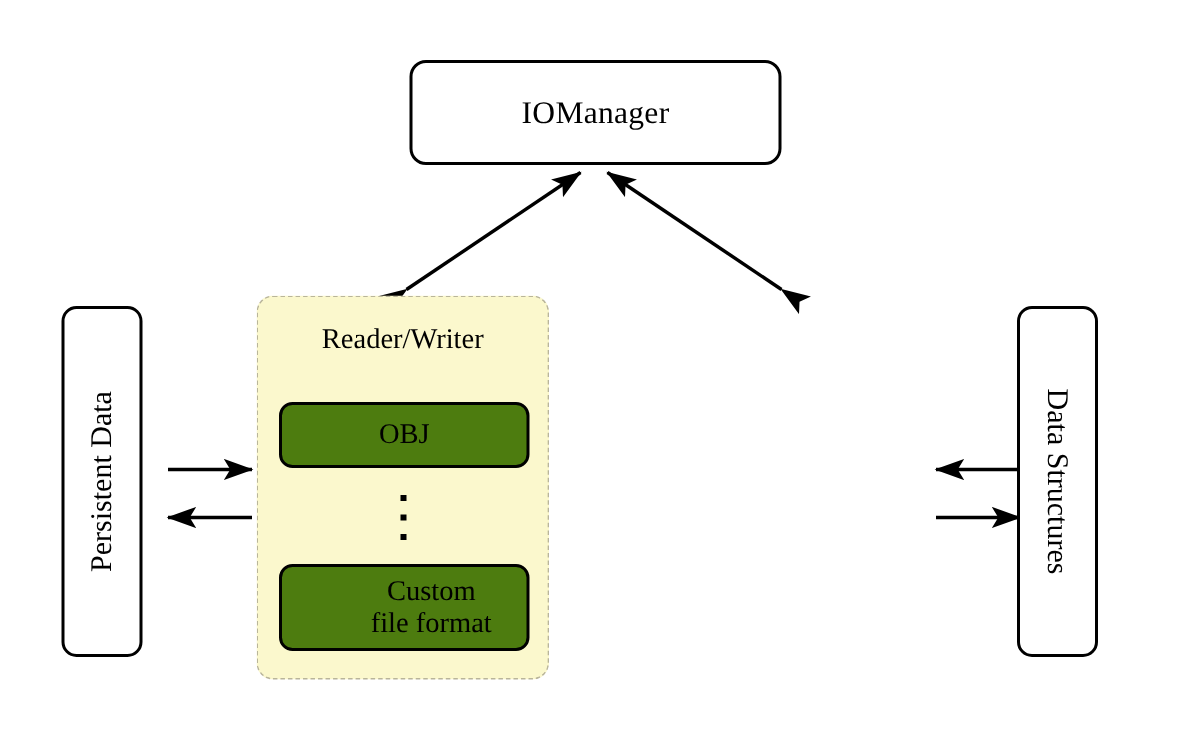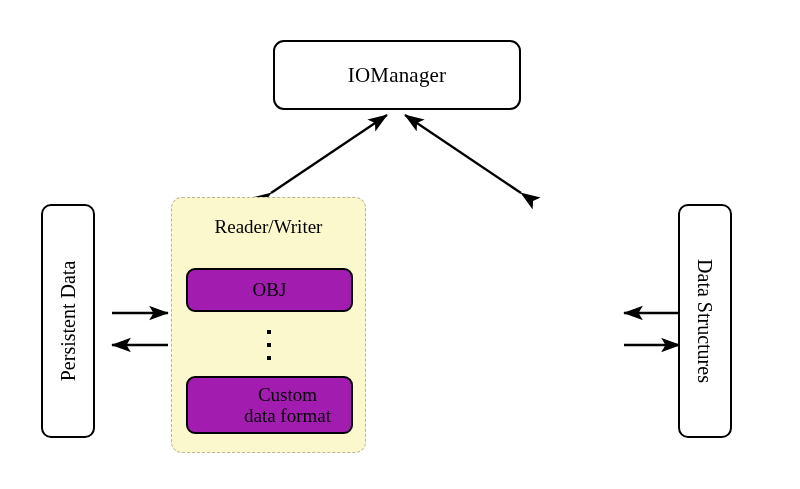--- a/index.html
+++ b/index.html
@@ -111,21 +111,21 @@
     color: #000000;
     white-space: nowrap;
   }
 
   
   .inner-box {
     position: absolute;
     box-sizing: border-box;
     border: 2.6px solid #000000;
     border-radius: 9px;
-    background: #a21caf;
+    background: #4d7c0f;
     display: flex;
     align-items: center;
     justify-content: center;
     text-align: center;
     font-size: 19px;
     line-height: 1.12;
     color: #000000;
     left: 14px;
     width: 167px;
   }
@@ -202,19 +202,19 @@
 
     <div class="vdots">
       <i></i>
       <i></i>
       <i></i>
     </div>
 
     <div class="inner-box bottom">
       <span>
         <span>Custom</span><br>
-        <span>data format</span>
+        <span>file format</span>
       </span>
     </div>
   </div>
 
 
 </div>
 
 </body></html>

